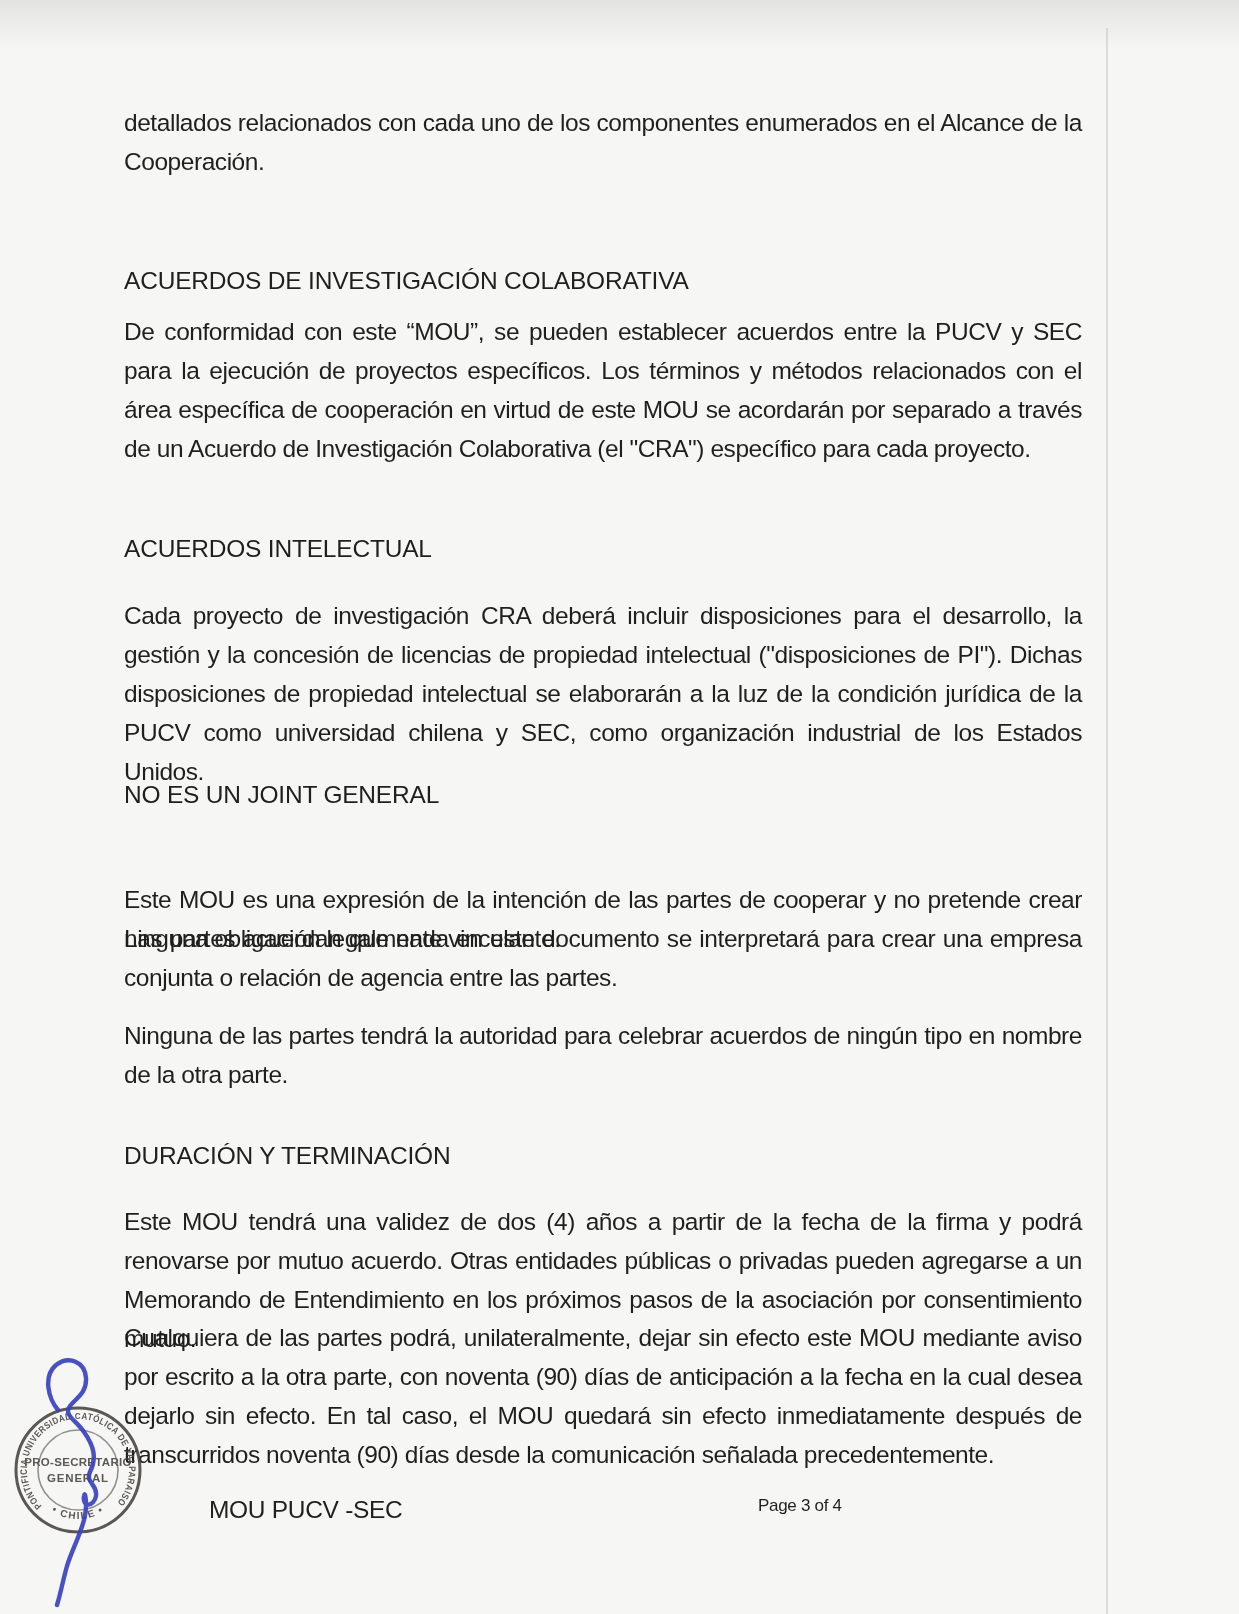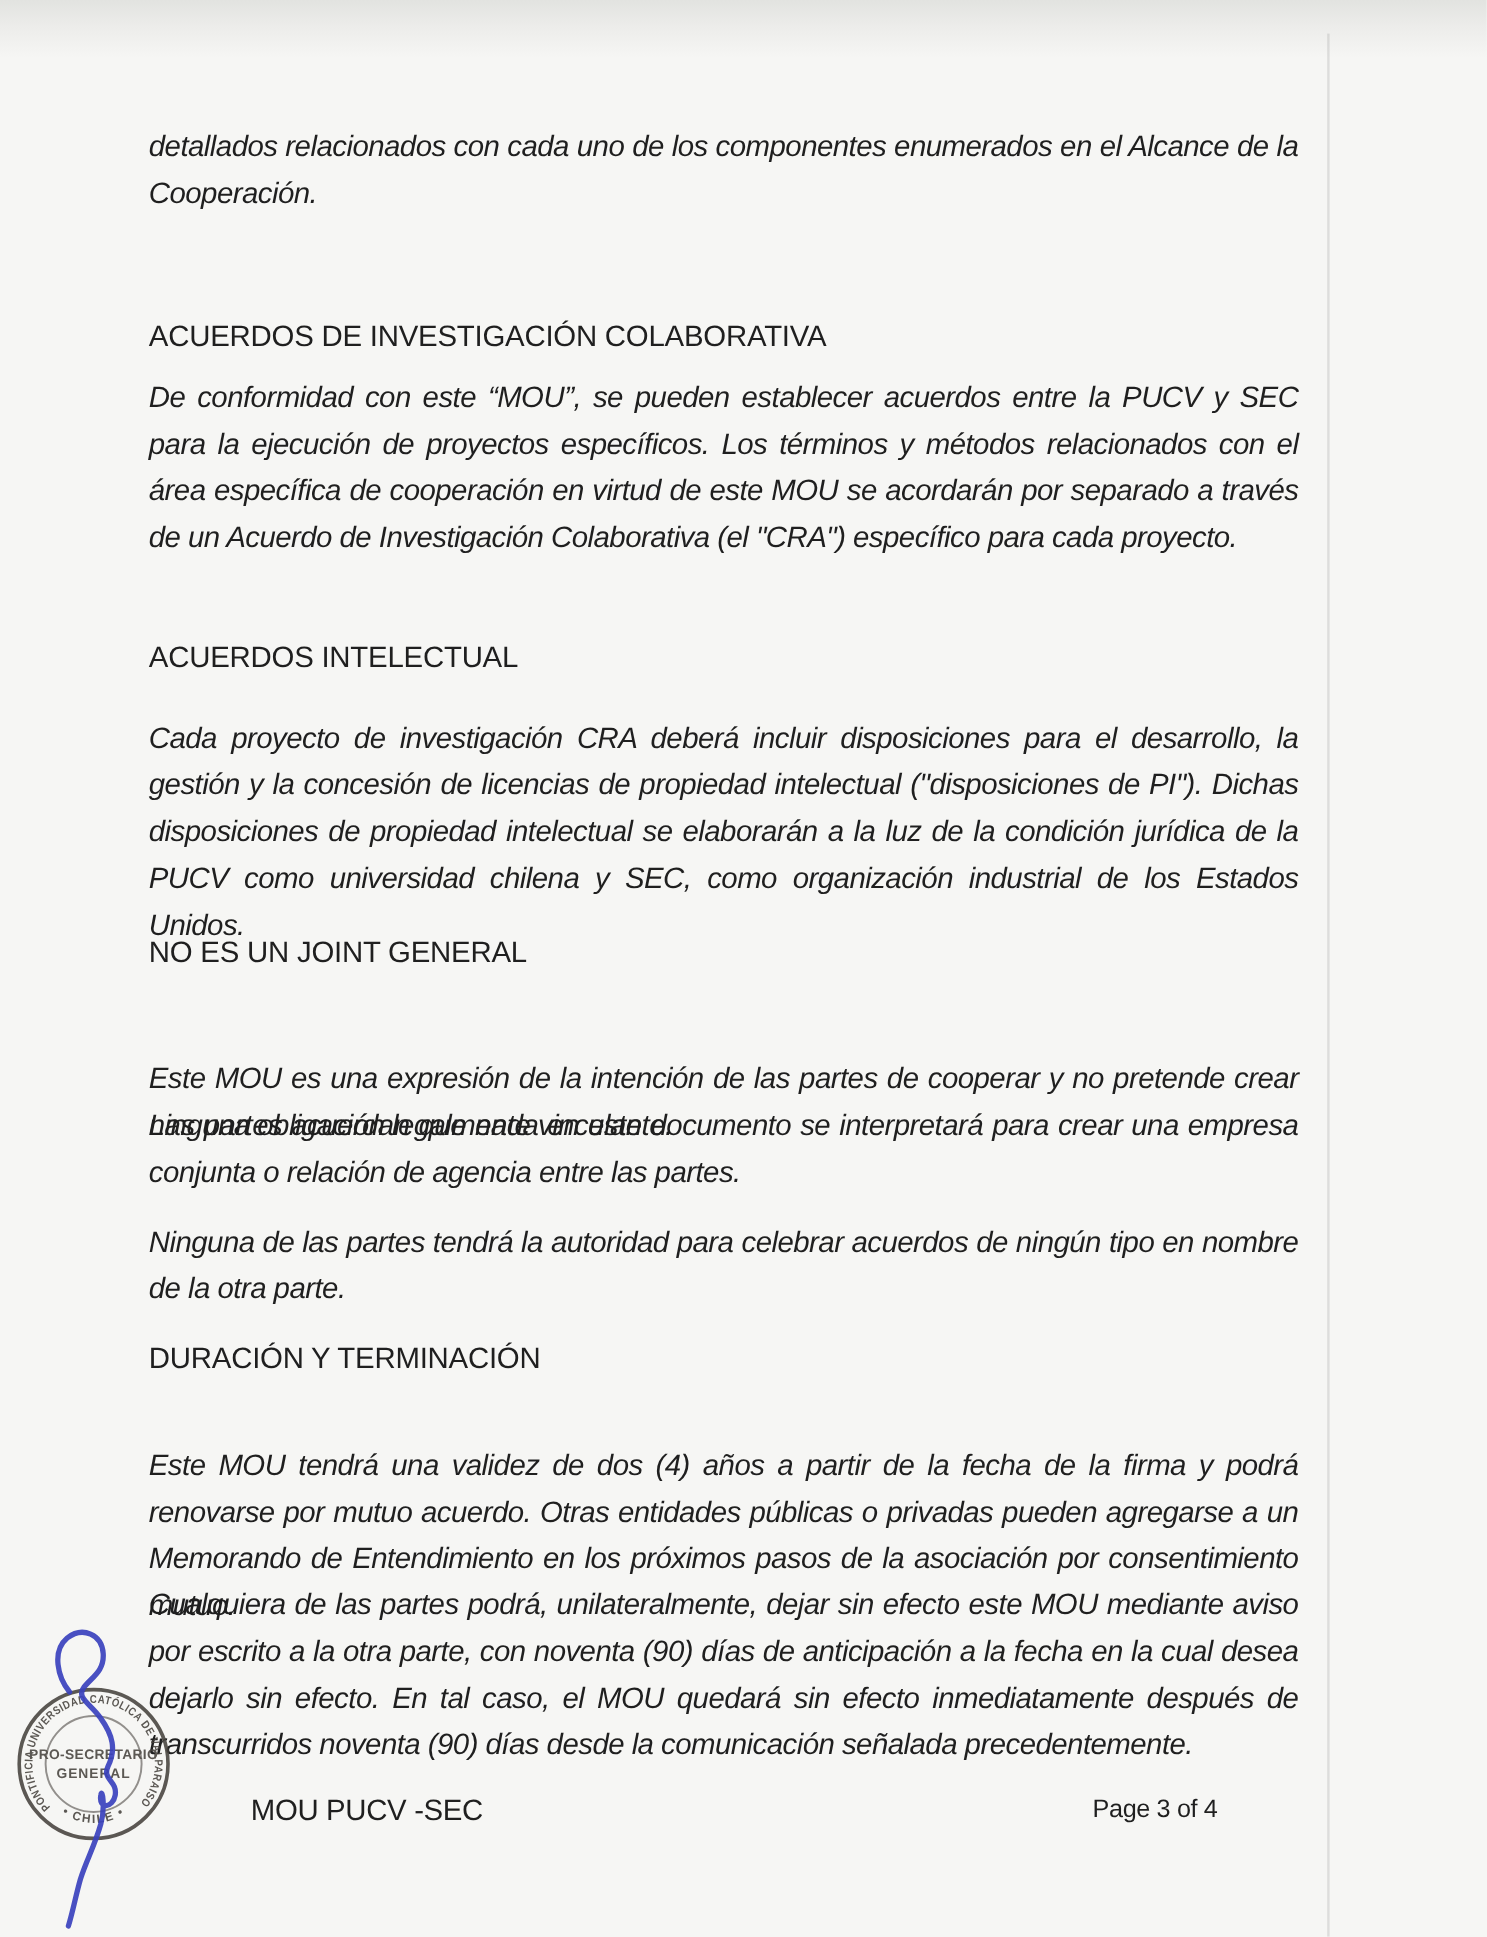--- a/index.html
+++ b/index.html
@@ -14,35 +14,34 @@
     background:linear-gradient(#e2e3e0 0%,#ececea 45%,rgba(246,246,244,0) 100%);
   }
   .scan-vline{
     position:absolute;left:1106px;top:28px;width:2px;height:1586px;
     background:rgba(150,152,150,0.26);
   }
   .para{
     position:absolute;left:124px;width:958px;
     font-size:24.5px;line-height:39px;letter-spacing:-0.45px;
     text-align:justify;
-    font-style:italic;
   }
   .para.justify-last{text-align-last:justify;}
   .heading{
     position:absolute;left:124px;width:958px;
     font-size:24.5px;line-height:30px;font-weight:400;letter-spacing:-0.2px;
     margin:0;
   }
   .footer-left{
     position:absolute;left:185px;top:1496px;
     font-size:24.5px;letter-spacing:-0.3px;margin-left:24px;
   }
   .footer-right{
-    position:absolute;left:820px;top:1496px;width:285px;text-align:center;
-    font-size:21px;letter-spacing:-0.3px;
+    position:absolute;left:758px;top:1496px;width:285px;text-align:left;
+    font-size:17px;letter-spacing:-0.3px;
   }
   .stamp-wrap{position:absolute;left:8px;top:1398px;width:140px;height:145px;}
   .signature-wrap{position:absolute;left:18px;top:1346px;width:130px;height:268px;}
   svg text{font-family:"Liberation Sans","DejaVu Sans",sans-serif;}
 </style>
 </head>
 <body>
 
 <div class="scan-top-band"></div>
 <div class="scan-vline"></div>
@@ -53,21 +52,21 @@
 <div class="para" style="top:312px">De conformidad con este “MOU”, se pueden establecer acuerdos entre la PUCV y SEC para la ejecución de proyectos específicos. Los términos y métodos relacionados con el área específica de cooperación en virtud de este MOU se acordarán por separado a través de un Acuerdo de Investigación Colaborativa (el "CRA") específico para cada proyecto.</div>
 
 <h2 class="heading" style="top:534px">ACUERDOS INTELECTUAL</h2>
 <div class="para" style="top:596px">Cada proyecto de investigación CRA deberá incluir disposiciones para el desarrollo, la gestión y la concesión de licencias de propiedad intelectual ("disposiciones de PI"). Dichas disposiciones de propiedad intelectual se elaborarán a la luz de la condición jurídica de la PUCV como universidad chilena y SEC, como organización industrial de los Estados Unidos.</div>
 
 <h2 class="heading" style="top:780px">NO ES UN JOINT GENERAL</h2>
 <div class="para" style="top:880px">Este MOU es una expresión de la intención de las partes de cooperar y no pretende crear ninguna obligación legalmente vinculante.</div>
 <div class="para" style="top:919px">Las partes acuerdan que nada en este documento se interpretará para crear una empresa conjunta o relación de agencia entre las partes.</div>
 <div class="para" style="top:1016px">Ninguna de las partes tendrá la autoridad para celebrar acuerdos de ningún tipo en nombre de la otra parte.</div>
 
-<h2 class="heading" style="top:1118px">DURACIÓN Y TERMINACIÓN</h2>
+<h2 class="heading" style="top:1141px">DURACIÓN Y TERMINACIÓN</h2>
 <div class="para justify-last" style="top:1202px">Este MOU tendrá una validez de dos (4) años a partir de la fecha de la firma y podrá renovarse por mutuo acuerdo. Otras entidades públicas o privadas pueden agregarse a un Memorando de Entendimiento en los próximos pasos de la asociación por consentimiento mutuo.</div>
 <div class="para" style="top:1318px">Cualquiera de las partes podrá, unilateralmente, dejar sin efecto este MOU mediante aviso por escrito a la otra parte, con noventa (90) días de anticipación a la fecha en la cual desea dejarlo sin efecto. En tal caso, el MOU quedará sin efecto inmediatamente después de transcurridos noventa (90) días desde la comunicación señalada precedentemente.</div>
 
 <div class="footer-left">MOU PUCV -SEC</div>
 <div class="footer-right">Page 3 of 4</div>
 
 <div class="stamp-wrap">
   <svg width="140" height="145" viewBox="0 0 140 145">
     <g opacity="0.88">
       <circle cx="70" cy="72" r="62" fill="none" stroke-width="3" stroke="#46423d"></circle>

